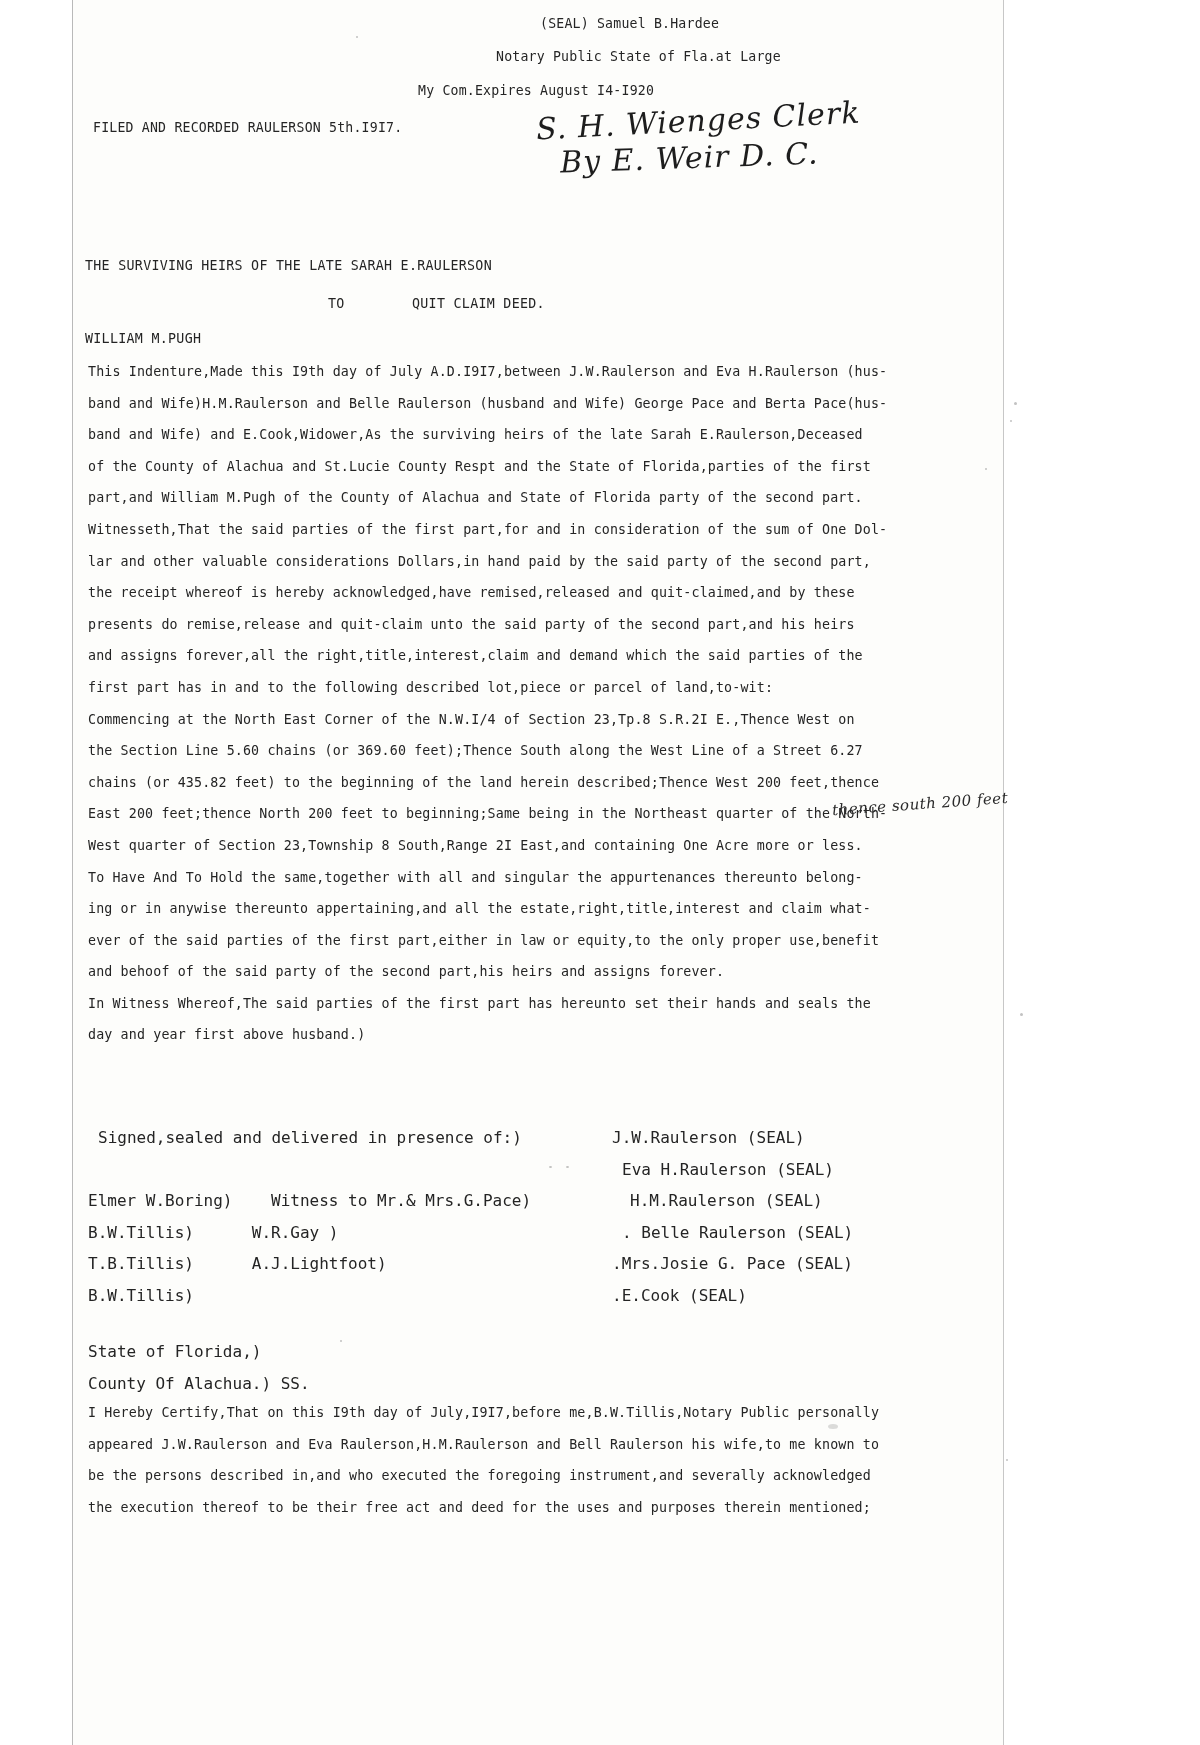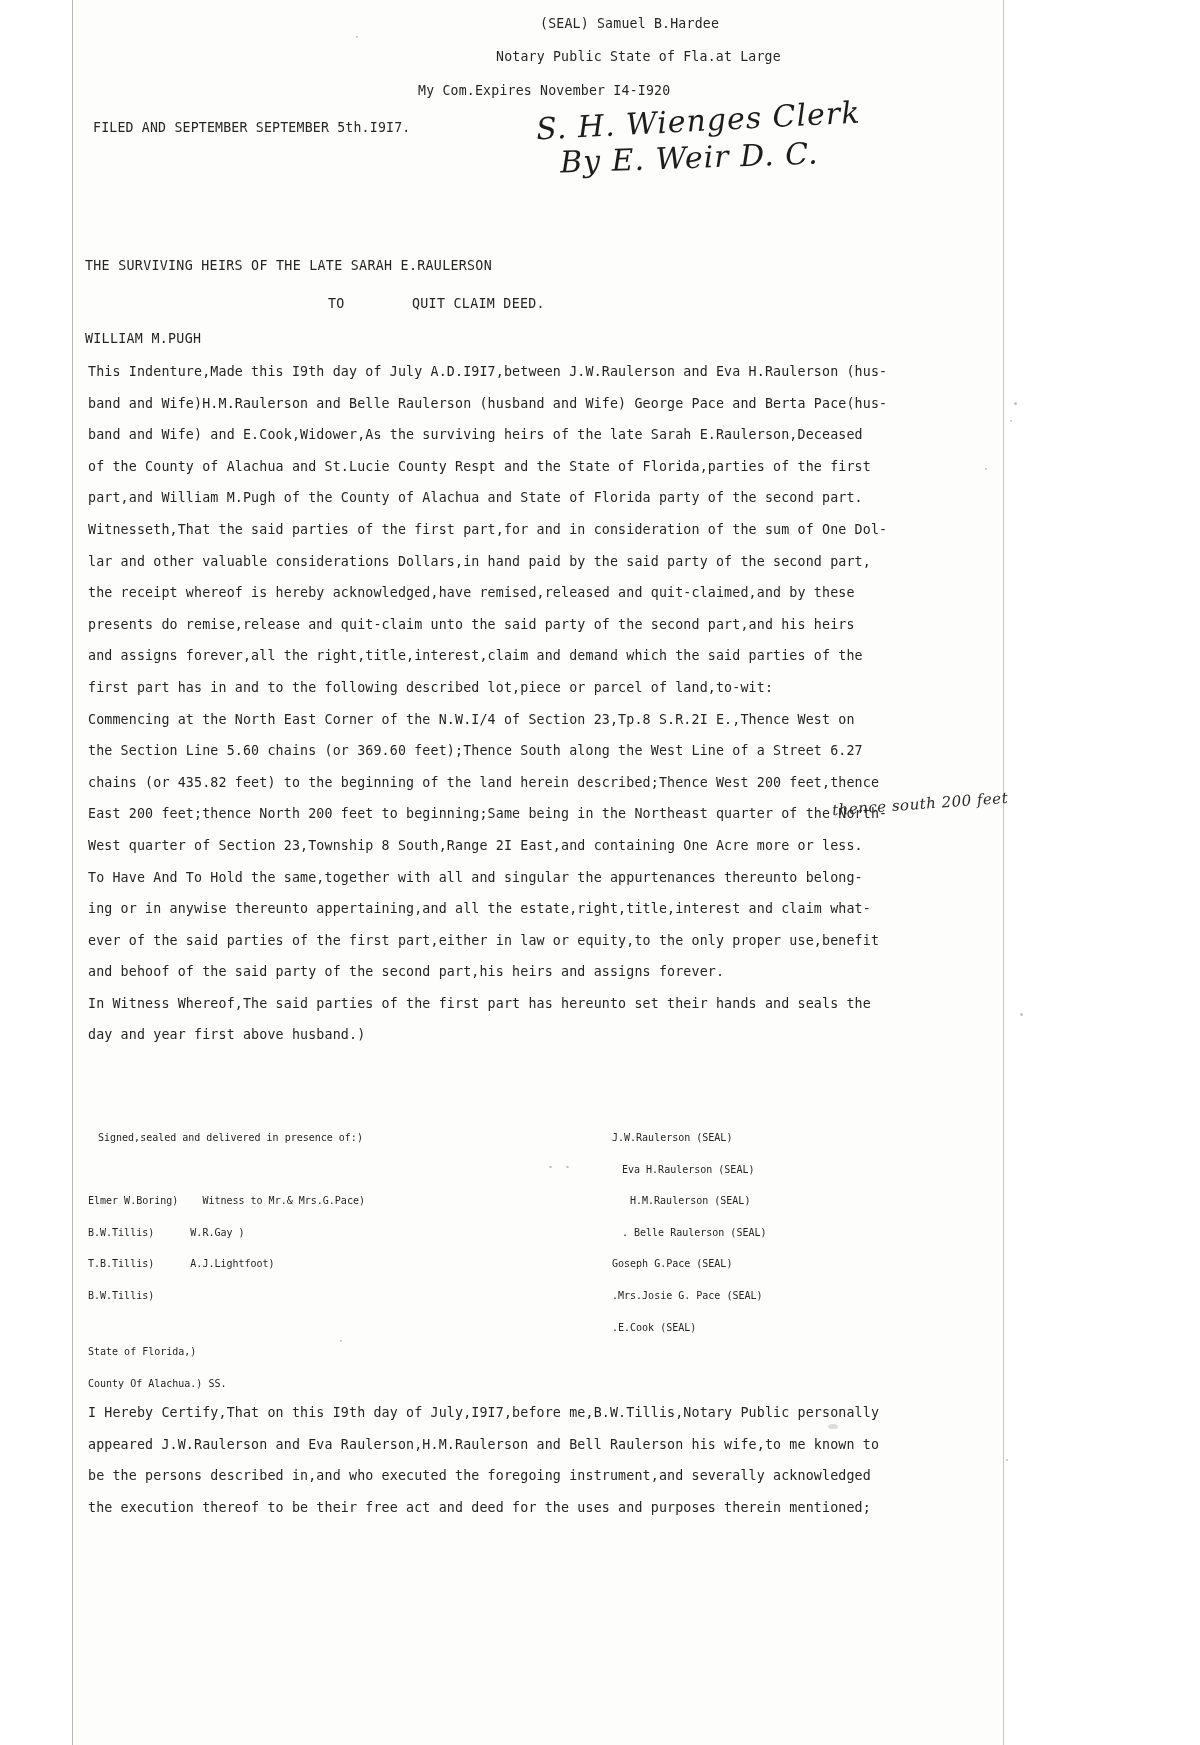--- a/index.html
+++ b/index.html
@@ -112,21 +112,21 @@
     width: 470px;
   }
   .sig-col-right {
     position: absolute;
     left: 612px;
     top: 1122px;
     width: 390px;
   }
   .sig-line {
     font-family: "DejaVu Sans Mono", "Liberation Mono", monospace;
-    font-size: 10px;
+    font-size: 16px;
     line-height: 31.6px;
     white-space: pre;
     color: #242424;
   }
   .sig-line.indent1 { padding-left: 10px; }
   .sig-line.indent2 { padding-left: 18px; }
   .state-block {
     position: absolute;
     left: 88px;
     top: 1336px;
@@ -156,22 +156,22 @@
 
 <div class="page">
 
   <div class="paper-left"></div>
   <div class="paper-right"></div>
   <div class="border-left"></div>
   <div class="border-right"></div>
 
   <div class="typed hdr" style="left:540px; top:16px;">(SEAL) Samuel B.Hardee</div>
   <div class="typed hdr" style="left:460px; top:49px;padding-left:36px;">Notary Public State of Fla.at Large</div>
-  <div class="typed hdr" style="left:418px; top:83px;">My Com.Expires November I4-I920</div>
-  <div class="typed hdr" style="left:93px; top:120px;">FILED AND SEPTEMBER SEPTEMBER 5th.I9I7.</div>
+  <div class="typed hdr" style="left:418px; top:83px;">My Com.Expires August I4-I920</div>
+  <div class="typed hdr" style="left:93px; top:120px;">FILED AND RECORDED RAULERSON 5th.I9I7.</div>
 
   <div class="hand hand-sig1">S. H. Wienges Clerk</div>
   <div class="hand hand-sig2">By E. Weir D. C.</div>
 
   <div class="title-line" style="left:85px; top:258px;">THE SURVIVING HEIRS OF THE LATE SARAH E.RAULERSON</div>
   <div class="title-line" style="left:328px; top:296px;">TO</div>
   <div class="title-line" style="left:412px; top:296px;">QUIT CLAIM DEED.</div>
   <div class="title-line" style="left:85px; top:331px;">WILLIAM M.PUGH</div>
 
   <div class="body-block">
@@ -208,21 +208,20 @@
     <div class="sig-line">B.W.Tillis)      W.R.Gay )</div>
     <div class="sig-line">T.B.Tillis)      A.J.Lightfoot)</div>
     <div class="sig-line">B.W.Tillis)</div>
   </div>
 
   <div class="sig-col-right">
     <div class="sig-line">J.W.Raulerson (SEAL)</div>
     <div class="sig-line indent1">Eva H.Raulerson (SEAL)</div>
     <div class="sig-line indent2">H.M.Raulerson (SEAL)</div>
     <div class="sig-line indent1">. Belle Raulerson (SEAL)</div>
-    <div class="sig-line">Goseph G.Pace (SEAL)</div>
     <div class="sig-line">.Mrs.Josie G. Pace (SEAL)</div>
     <div class="sig-line">.E.Cook (SEAL)</div>
   </div>
 
   <div class="state-block">
     <div class="sig-line">State of Florida,)</div>
     <div class="sig-line">County Of Alachua.) SS.</div>
   </div>
 
   <div class="closing-block">

